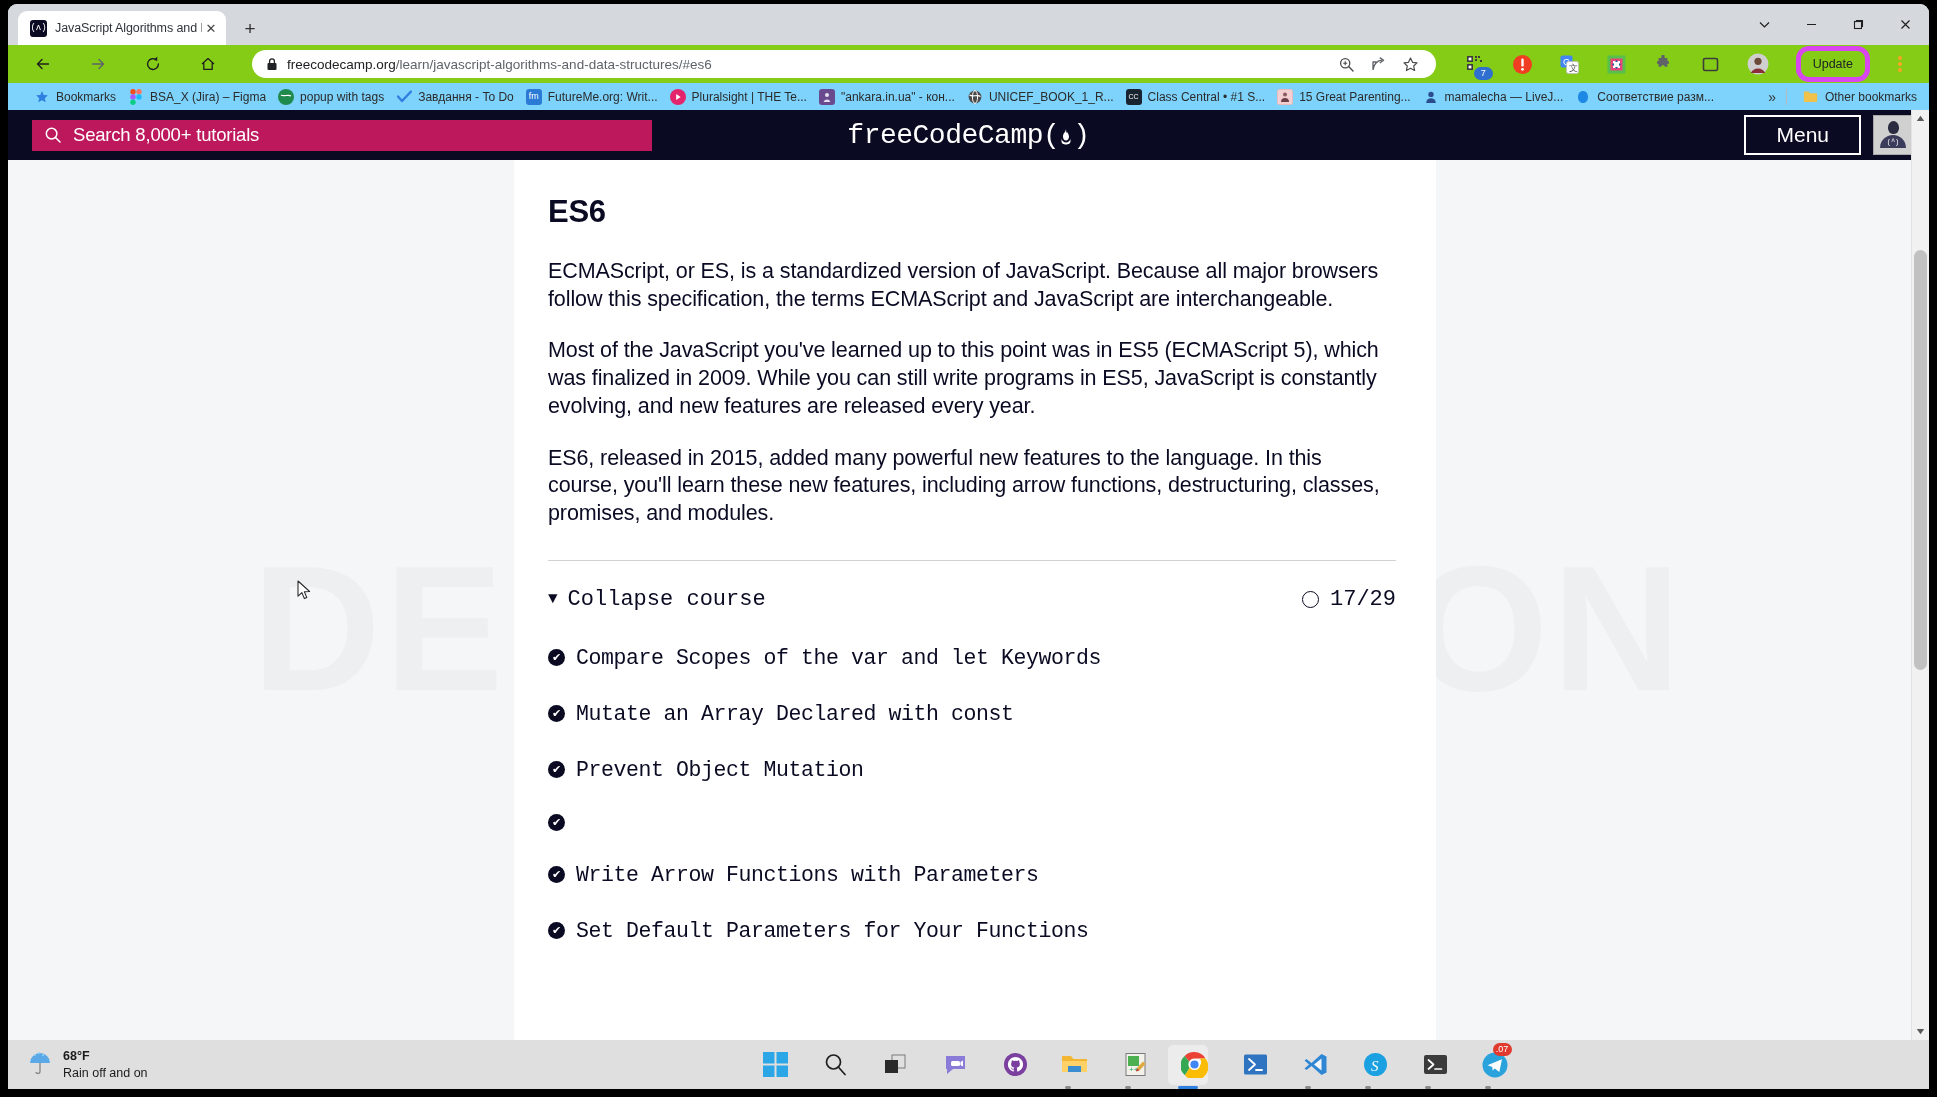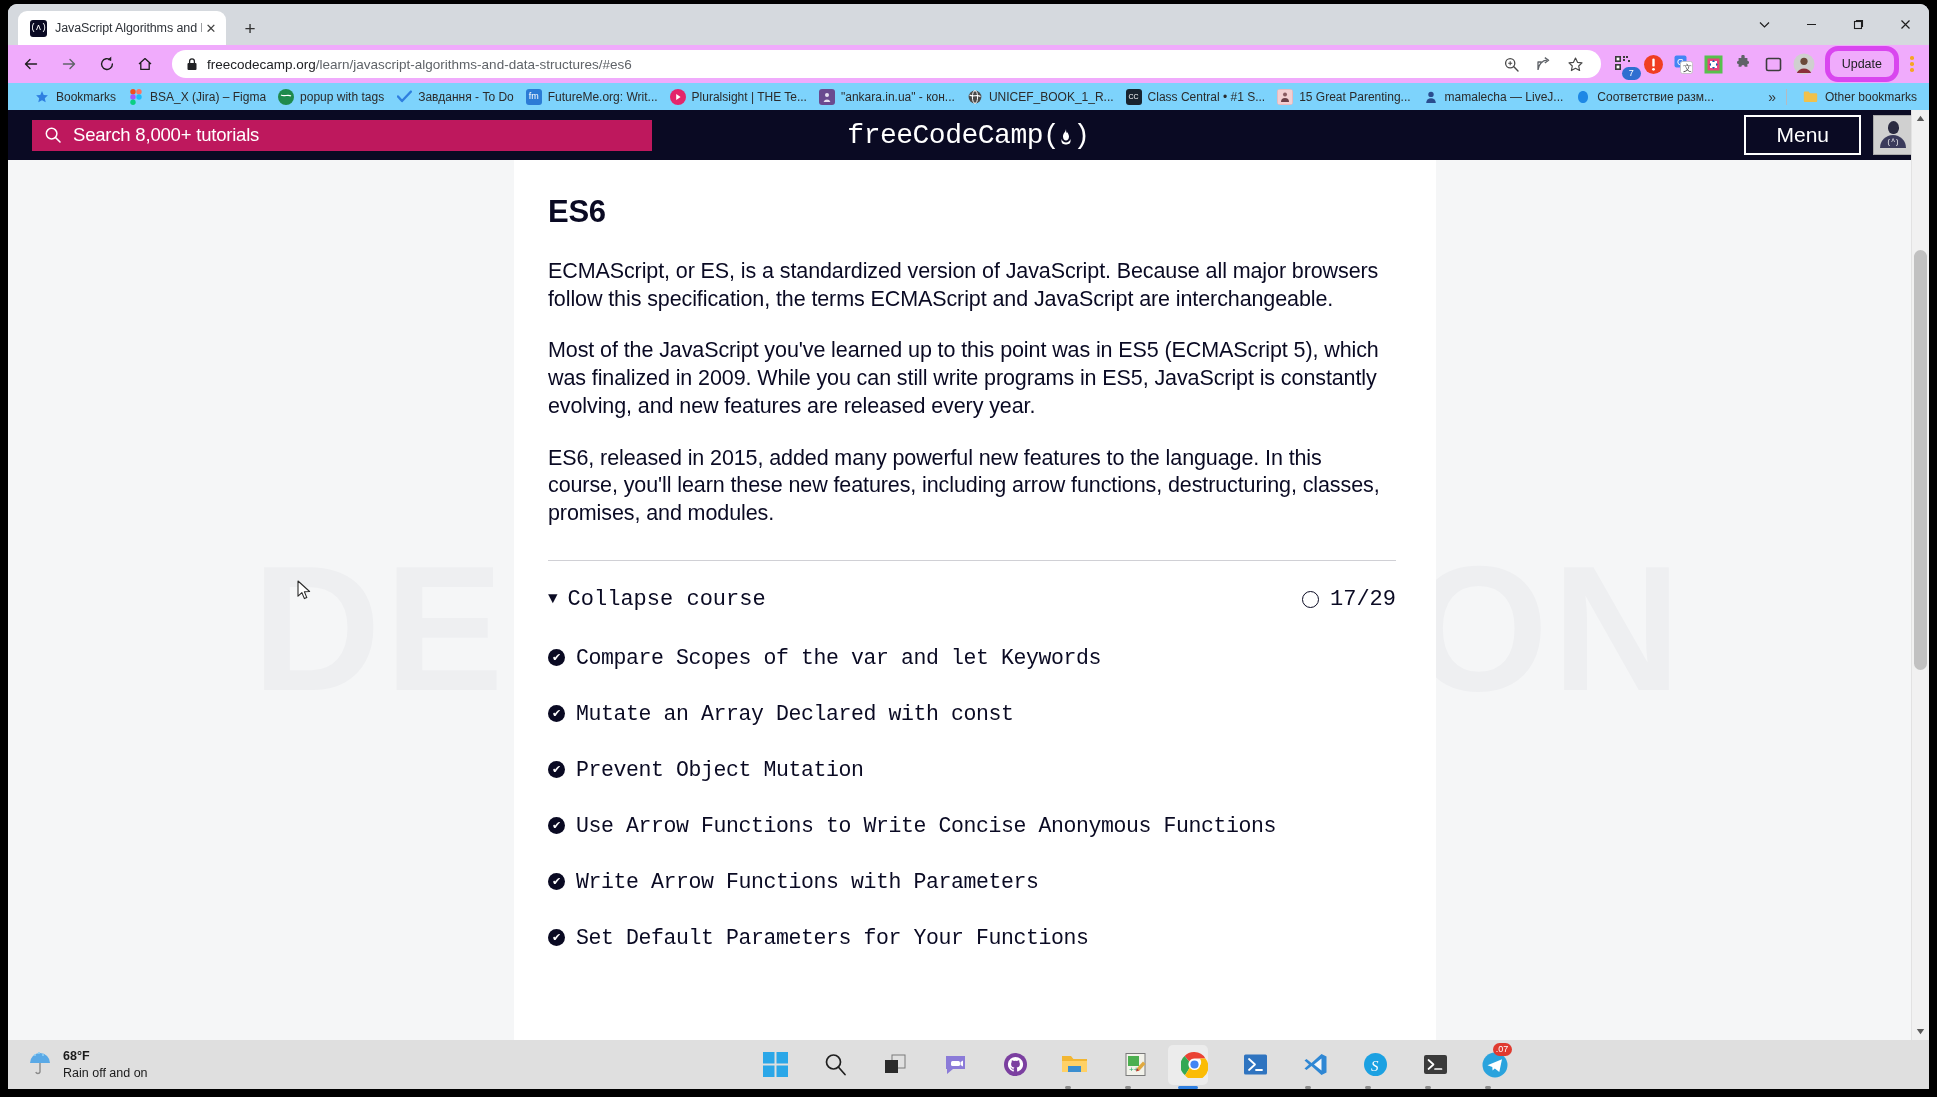--- a/index.html
+++ b/index.html
@@ -120,25 +120,25 @@
     align-items: center;
     justify-content: center;
     color: #1f1f1f;
     font-size: 13px;
   }
   .wc-btn svg { display:block; }
 
   
   #nav-bar {
     height: 38px;
-    background: #f0abfc;
-    display: flex;
-    align-items: center;
-    padding: 0 4px;
-    gap: 0;
+    background: #84cc16;
+    display: flex;
+    align-items: center;
+    padding: 0 16px;
+    gap: 17px;
   }
   .nav-icon-btn {
     width: 32px;
     height: 32px;
     flex: none;
     display: flex;
     align-items: center;
     justify-content: center;
     color: #1f1f1f;
     border-radius: 50%;
@@ -852,21 +852,20 @@
             <li>
               <span class="check-badge">✔</span>
               <span>Mutate an Array Declared with const</span>
             </li>
             <li>
               <span class="check-badge">✔</span>
               <span>Prevent Object Mutation</span>
             </li>
             <li>
               <span class="check-badge">✔</span>
-              <span>Use Arrow Functions to Write Concise Anonymous Functions</span>
             </li>
             <li>
               <span class="check-badge">✔</span>
               <span>Write Arrow Functions with Parameters</span>
             </li>
             <li>
               <span class="check-badge">✔</span>
               <span>Set Default Parameters for Your Functions</span>
             </li>
           </ul>

